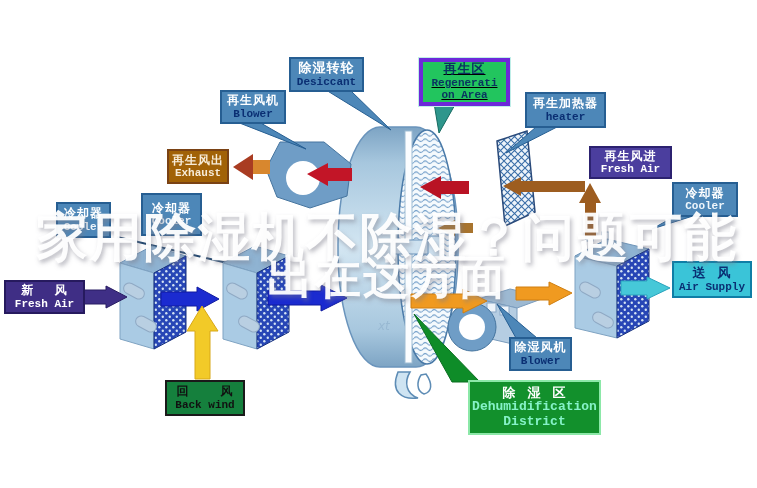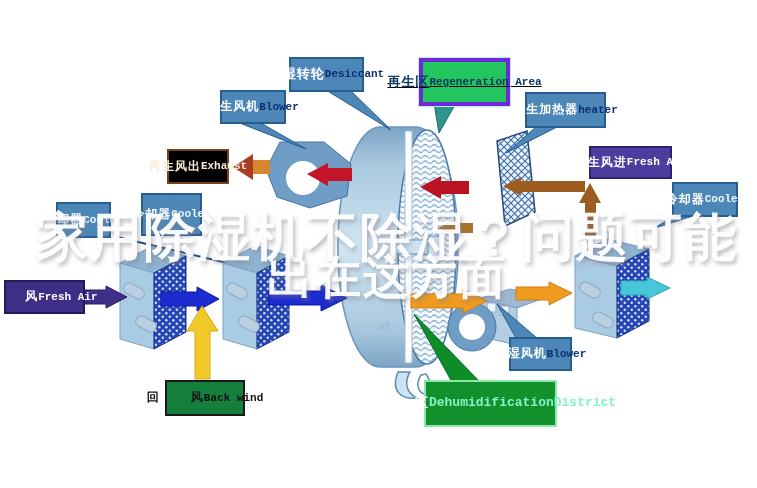--- a/index.html
+++ b/index.html
@@ -1,30 +1,30 @@
 <!DOCTYPE html>
 <html><head>
 <meta charset="utf-8">
 <style>
   html,body{margin:0;padding:0;background:#fff;}
   .stage{position:relative;width:757px;height:488px;background:#ffffff;overflow:hidden;
          font-family:"DejaVu Sans",sans-serif;}
   .stage svg{position:absolute;left:0;top:0;z-index:1;}
 
-  .lbl{position:absolute;box-sizing:border-box;display:flex;flex-direction:row;
+  .lbl{position:absolute;box-sizing:border-box;display:flex;flex-direction:column;
        justify-content:center;align-items:center;text-align:center;line-height:1.12;z-index:5;}
   .lbl .zh{font-weight:bold;font-size:13px;color:#fff;letter-spacing:1px;white-space:pre;
            font-family:"DejaVu Sans",sans-serif;}
   .lbl .en{font-weight:bold;font-size:11px;color:#0a2f73;white-space:pre;
            font-family:"Liberation Mono","DejaVu Sans Mono",monospace;}
 
   .steel  {background:#4d87b8;border:2px solid #265e92;}
   .teal   {background:#22c55e;border:4px solid #6d28d9;outline:1px solid #bfeee8;text-decoration:underline;}
   .teal .zh,.teal .en{color:#0a3560;}
-  .orange {background:#000000;border:2px solid #7a4214;}
+  .orange {background:#a16207;border:2px solid #7a4214;}
   .orange .zh,.orange .en{color:#f7ecd8;}
   .purple {background:#4b3e9e;border:2px solid #2c2270;}
   .purple .en{color:#fff;}
   .dpurple{background:#3f2e85;border:2px solid #261a5e;}
   .dpurple .en{color:#fff;}
   .cyanbox{background:#3ac4d8;border:2px solid #0f7ea6;}
   .cyanbox .zh{color:#0a2f73;}
   .green  {background:#12902c;border:2px solid #8ce8a8;}
   .green .en{color:#86f2c8;font-size:13px;}
   .yellow {background:#15803d;border:2px solid #1a1a1a;}
@@ -197,32 +197,36 @@
 <div class="lbl steel" style="left:672px;top:182px;width:66px;height:35px">
   <span class="zh zh-sm">冷却器</span>
   <span class="en en-light">Cooler</span>
 </div>
 
 <div class="lbl dpurple" style="left:4px;top:280px;width:81px;height:34px">
   <span class="zh zh-sm">新    风</span>
   <span class="en">Fresh Air</span>
 </div>
 
+<div class="lbl cyanbox" style="left:672px;top:261px;width:80px;height:37px">
+  <span class="zh">送  风</span>
+  <span class="en">Air Supply</span>
+</div>
 
 <div class="lbl yellow" style="left:165px;top:380px;width:80px;height:36px">
   <span class="zh zh-sm">回      风</span>
   <span class="en">Back wind</span>
 </div>
 
 <div class="lbl steel" style="left:509px;top:337px;width:63px;height:34px">
   <span class="zh zh-sm">除湿风机</span>
   <span class="en">Blower</span>
 </div>
 
-<div class="lbl green" style="left:424px;top:380px;width:133px;height:47px">
+<div class="lbl green" style="left:468px;top:380px;width:133px;height:55px">
   <span class="zh">除  湿  区</span>
   <span class="en">Dehumidification</span>
   <span class="en">District</span>
 </div>
 
 <div class="overlay-title t1">家用除湿机不除湿？问题可能</div>
 <div class="overlay-title t2">出在这方面</div>
 
 </div>
 

